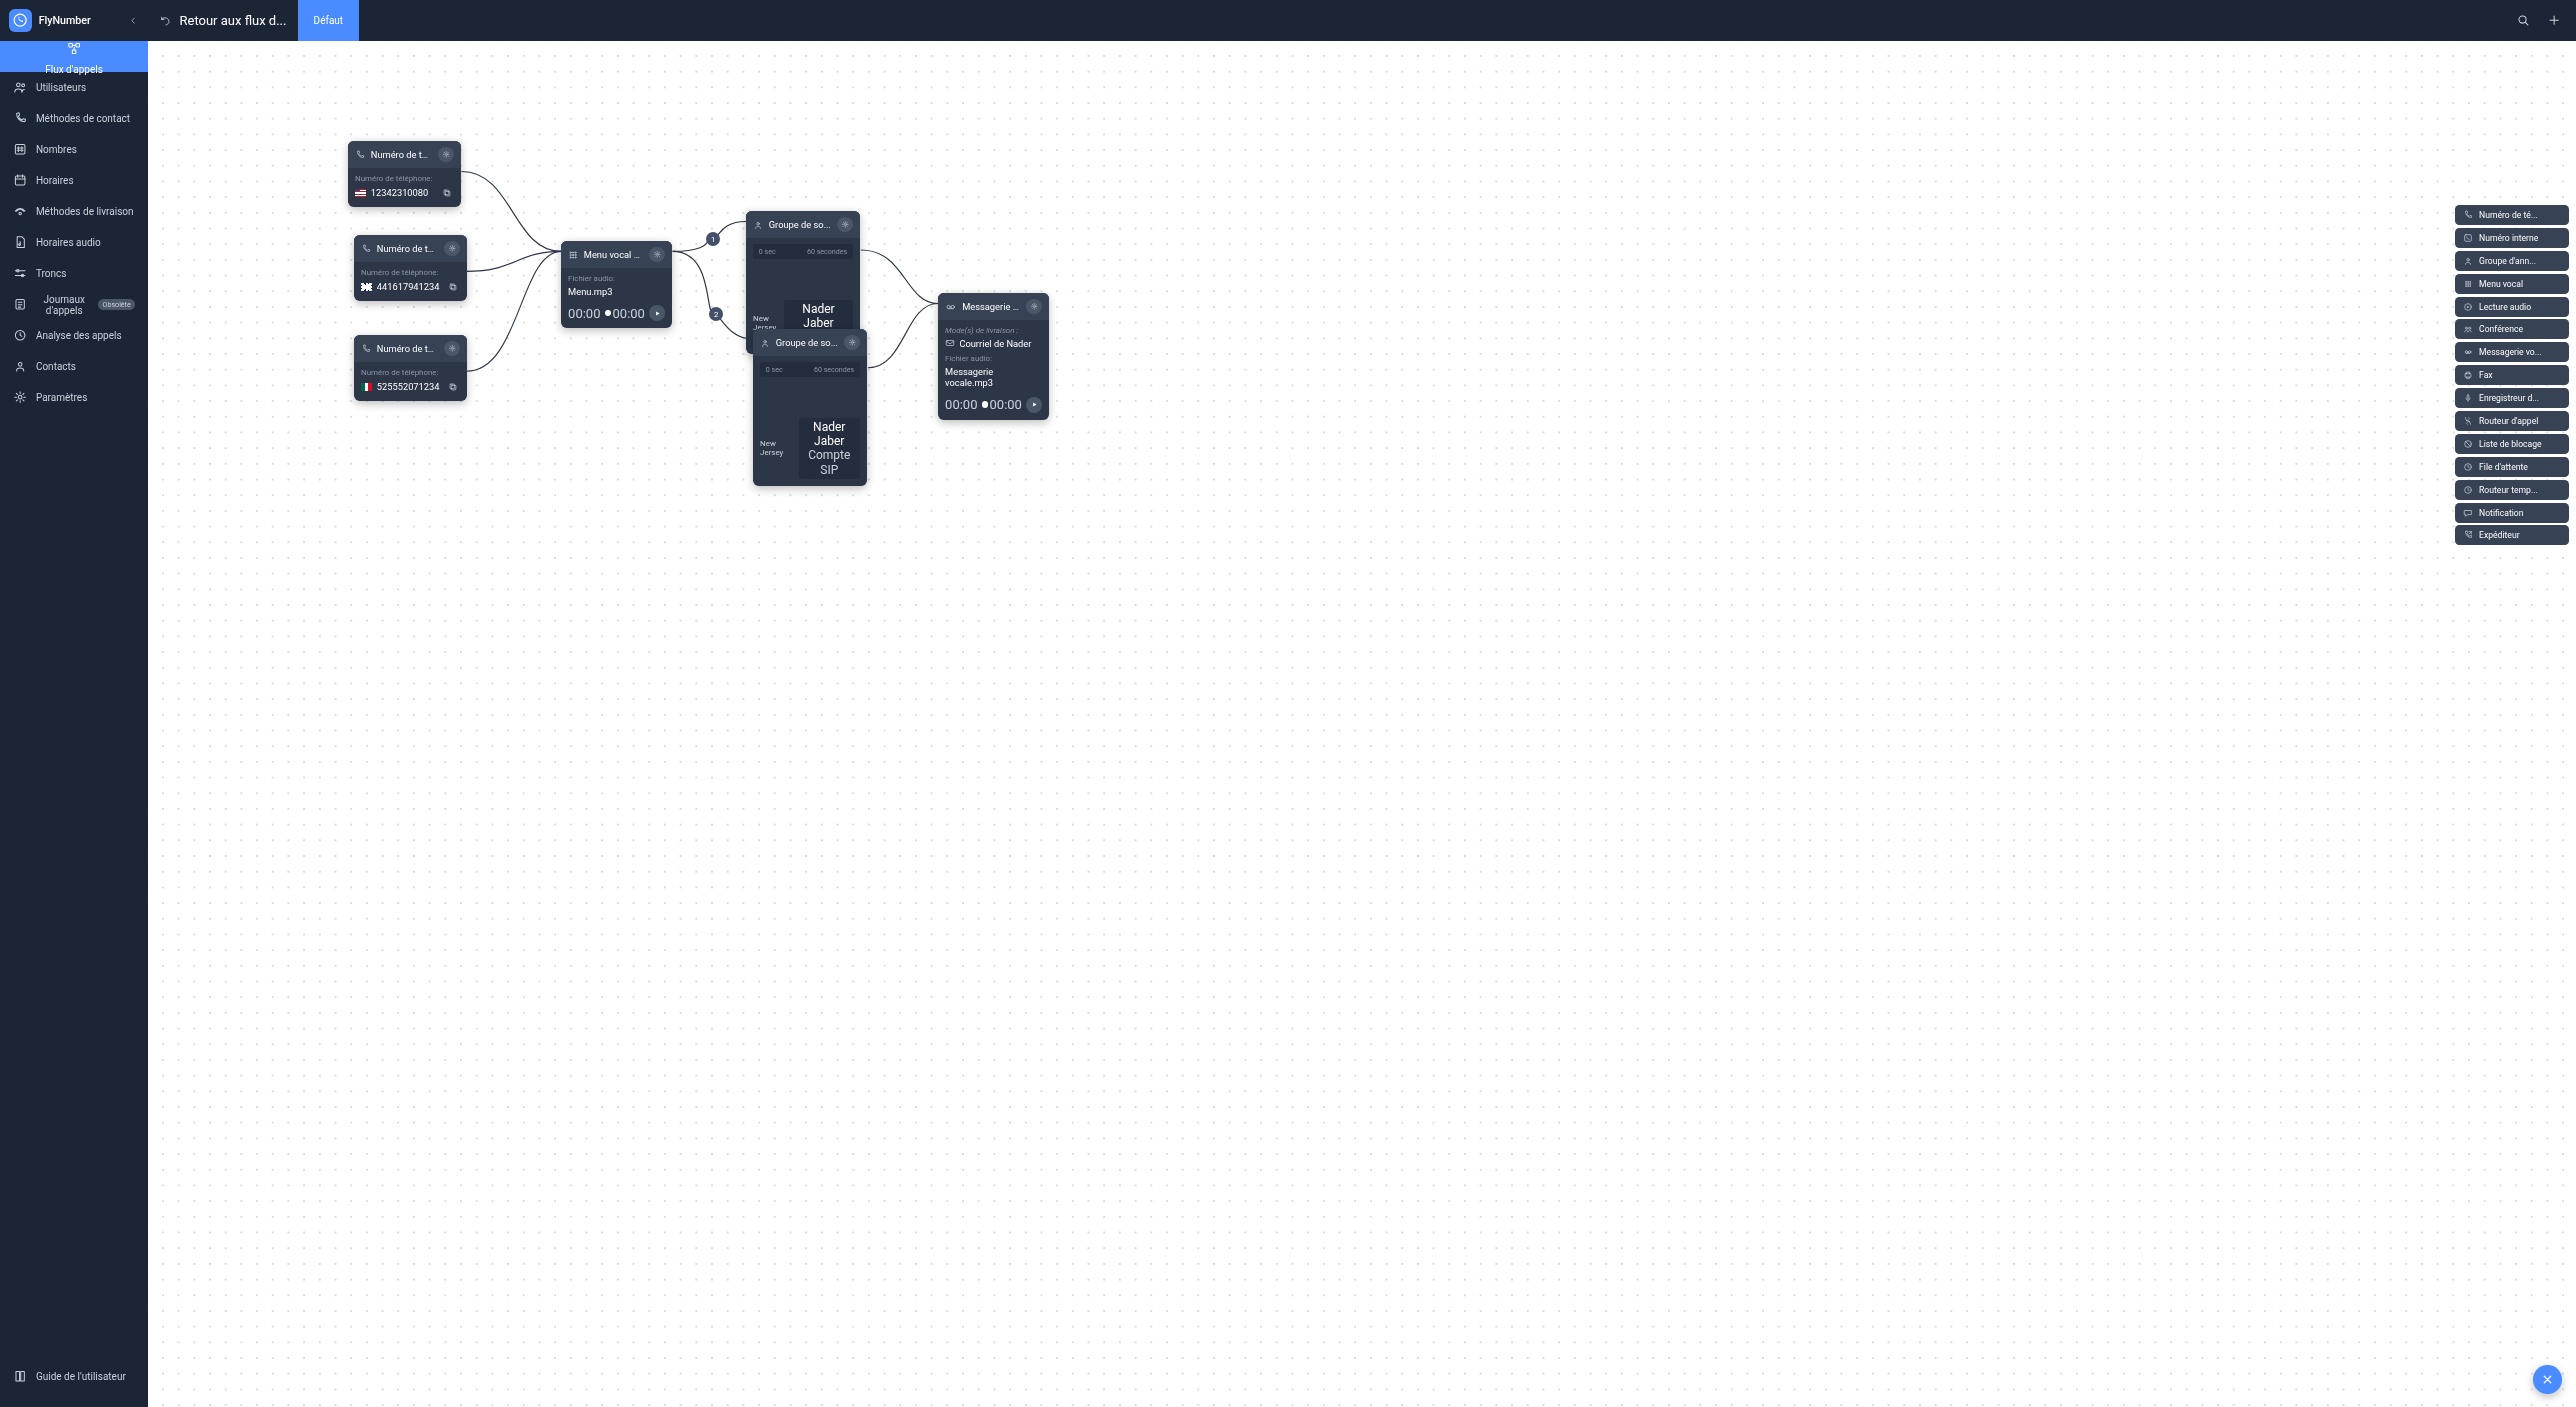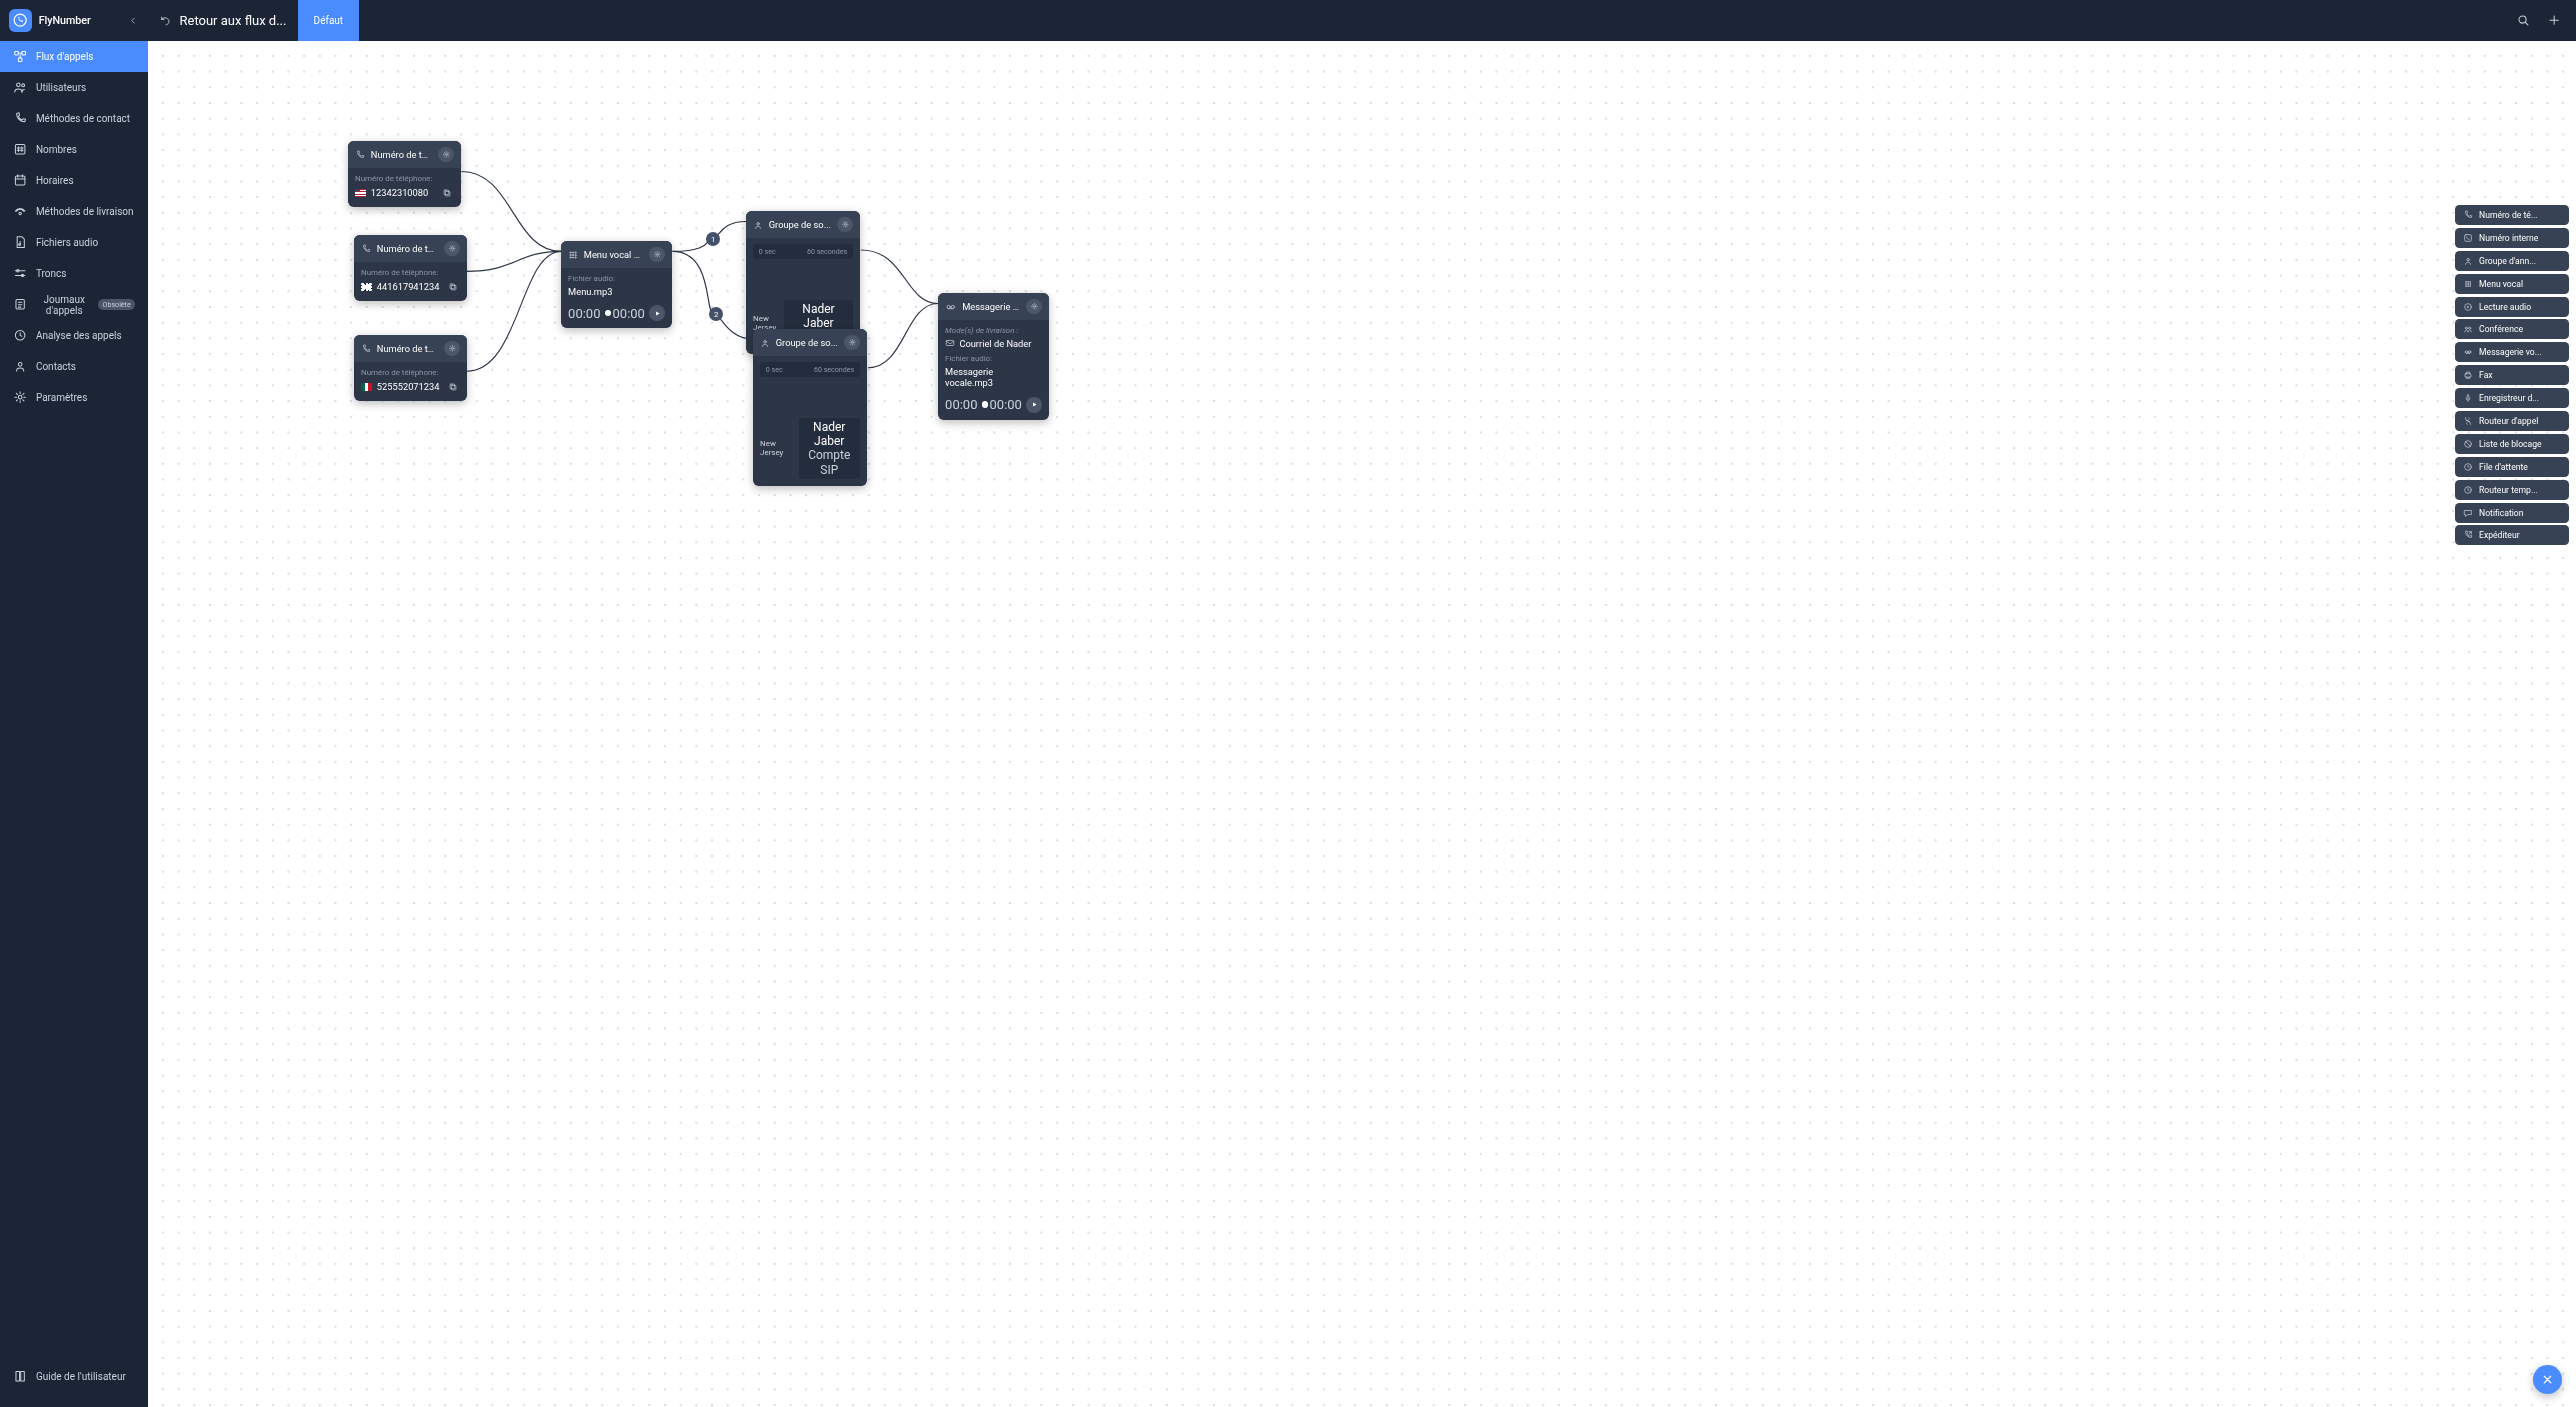--- a/index.html
+++ b/index.html
@@ -8,21 +8,21 @@
 
   
   .sidebar { width: 148px; background: #1c2536; color: #cbd2dc; display: flex; flex-direction: column; flex-shrink: 0; text-align: center; }
   .sidebar-header { height: 41px; display: flex; align-items: center; padding: 0 8.6px; gap: 7.1px; position: relative; }
   .logo { width: 23px; height: 23px; background: #4a8cff; border-radius: 5.7px; display: flex; align-items: center; justify-content: center; }
   .logo svg { width: 14.3px; height: 14.3px; }
   .brand { color: #fff; font-size: 10.7px; font-weight: 500; }
   .collapse-btn { position: absolute; right: 5.7px; top: 50%; transform: translateY(-50%); width: 18.6px; height: 18.6px; border-radius: 50%; display:flex; align-items:center; justify-content:center; cursor:pointer; color:#cbd2dc; }
   .sidebar-nav { flex: 1; overflow-y: auto; }
   .nav-item { display:flex; align-items:center; gap:8.6px; padding: 0 13px; height:31px; font-size:10px; cursor:pointer; color:#cbd2dc; }
-  .nav-item.active { background:#4a8cff; color:#fff; }
+  .nav-item.active { background:#4a8cff; color:#fff;flex-direction:column; }
   .nav-item .ic { width:14.3px; height:14.3px; display:flex; align-items:center; justify-content:center; flex-shrink:0; }
   .nav-item .badge { background:#4b5668; color:#cbd2dc; font-size:7.1px; padding:1.4px 4.3px; border-radius:5.7px; margin-left:-2.9px; }
   .sidebar-footer { padding-bottom: 15px; }
 
   
   .main { flex:1; display:flex; flex-direction:column; background:#fff; position:relative; }
   .topbar { height:41px; background:#1c2536; display:flex; align-items:center; color:#fff; }
   .back-group { display:flex; align-items:center; gap:7.1px; padding:0 11.4px; height:100%; cursor:pointer; }
   .back-group .txt { font-size:13px; max-width:111px; white-space:nowrap; overflow:hidden; text-overflow:ellipsis; }
   .tab { height:100%; padding:0 15.7px; display:flex; align-items:center; background:#4a8cff; font-size:10px; cursor:pointer; }
@@ -169,21 +169,21 @@
       <span>Méthodes de livraison</span>
     </div>
     <div class="nav-item">
       <span class="ic">
           <svg width="14.3" height="14.3" viewBox="0 0 24 24">
             <path class="icn" d="M7 3h8l4 4v14H7z"></path>
             <path class="icn" d="M12 11v5"></path>
             <circle class="icn" cx="11" cy="16" r="1.5"></circle>
           </svg>
         </span>
-      <span>Fichiers audio</span>
+      <span>Horaires audio</span>
     </div>
     <div class="nav-item">
       <span class="ic">
           <svg width="14.3" height="14.3" viewBox="0 0 24 24">
             <path class="icn" d="M4 8h16M4 16h16"></path>
             <circle class="icn" cx="8" cy="8" r="2"></circle>
             <circle class="icn" cx="16" cy="16" r="2"></circle>
           </svg>
         </span>
       <span>Troncs</span>

